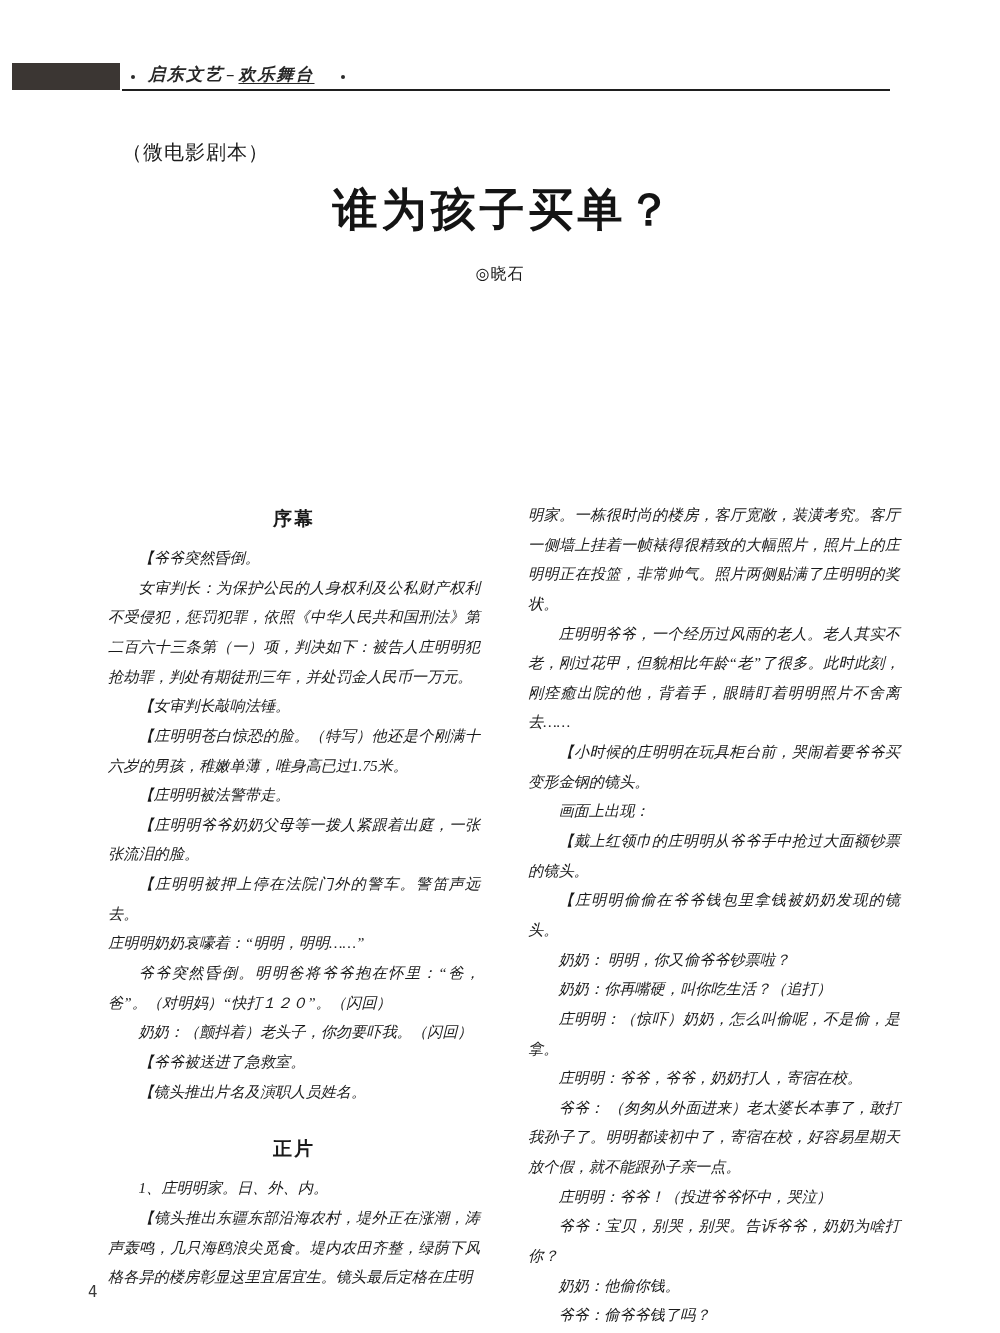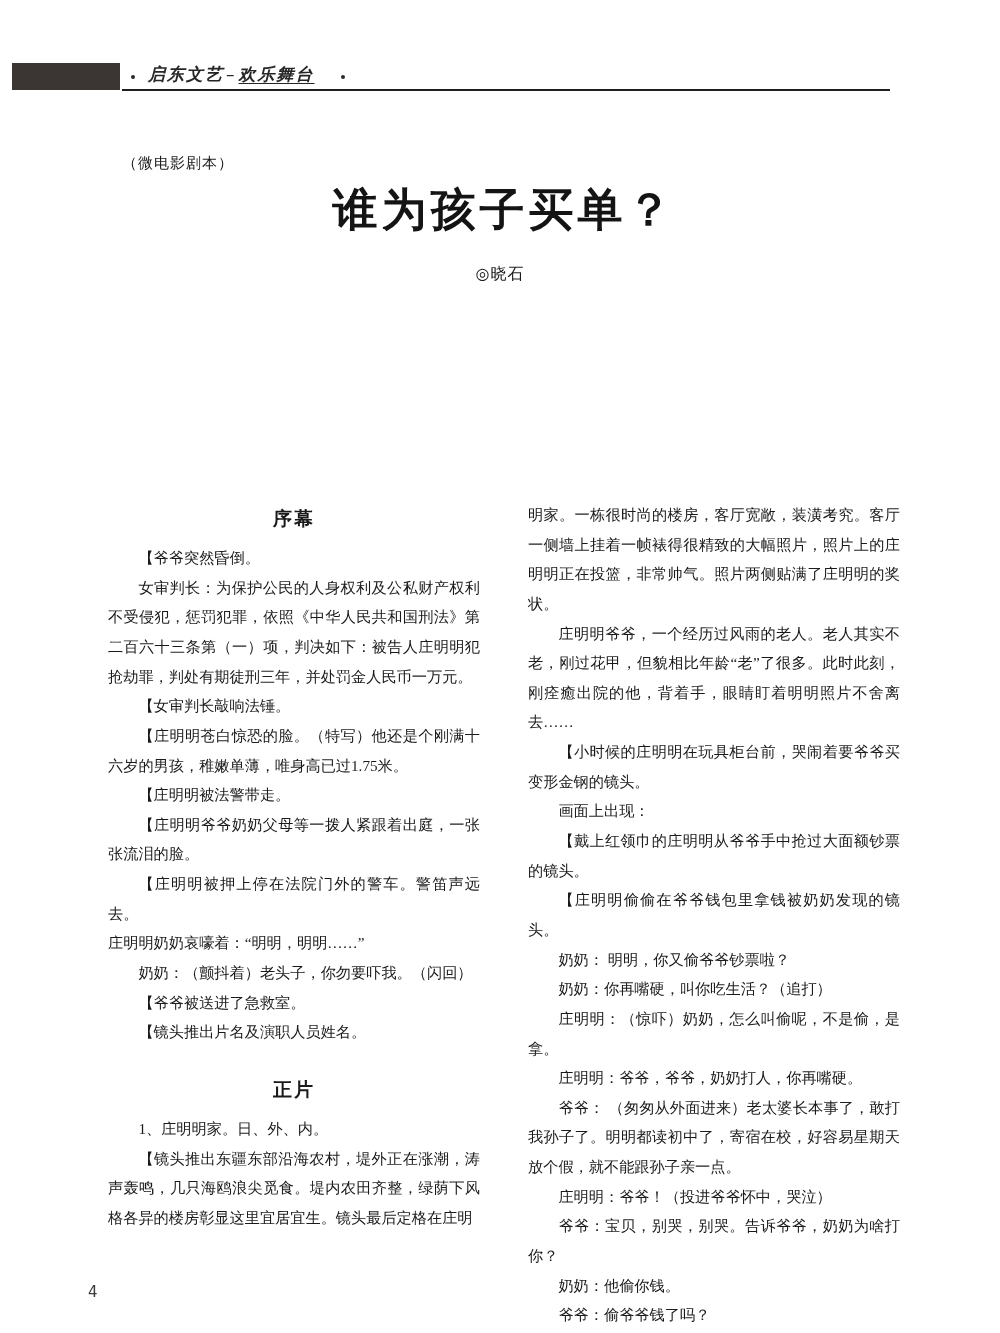--- a/index.html
+++ b/index.html
@@ -77,22 +77,22 @@
     top: 26px;
     width: 768px;
     height: 2px;
     background: #1f1f1f;
   }
 
   
   .kicker {
     position: absolute;
     left: 122px;
-    top: 154px;
-    font-size: 15px;
+    top: 139px;
+    font-size: 20px;
     letter-spacing: 1px;
     color: #1a1a1a;
   }
   .doc-title {
     position: absolute;
     left: 4px;
     top: 180px;
     width: 1000px;
     text-align: center;
     font-family: "DejaVu Sans", "Liberation Sans", sans-serif;
@@ -132,20 +132,21 @@
     font-size: 19px;
     font-weight: bold;
     letter-spacing: 2px;
     margin: 0 0 6px 0;
   }
   .sec-head.spaced { margin-top: 24px; }
 
   p {
     margin: 0;
     text-indent: 2em;
+    font-style: italic;
   }
   p.noindent { text-indent: 0; }
 
   
   .page-num {
     position: absolute;
     left: 88px;
     top: 1283px;
     font-family: "DejaVu Sans", "Liberation Sans", sans-serif;
     font-size: 15px;
@@ -172,40 +173,41 @@
 <div class="col col-left">
   <div class="sec-head">序幕</div>
   <p>【爷爷突然昏倒。</p>
   <p>女审判长：为保护公民的人身权利及公私财产权利不受侵犯，惩罚犯罪，依照《中华人民共和国刑法》第二百六十三条第（一）项，判决如下：被告人庄明明犯抢劫罪，判处有期徒刑三年，并处罚金人民币一万元。</p>
   <p>【女审判长敲响法锤。</p>
   <p>【庄明明苍白惊恐的脸。（特写）他还是个刚满十六岁的男孩，稚嫩单薄，唯身高已过1.75米。</p>
   <p>【庄明明被法警带走。</p>
   <p>【庄明明爷爷奶奶父母等一拨人紧跟着出庭，一张张流泪的脸。</p>
   <p>【庄明明被押上停在法院门外的警车。警笛声远去。</p>
   <p class="noindent">庄明明奶奶哀嚎着：“明明，明明……”</p>
+  <p>爷爷突然昏倒。明明爸将爷爷抱在怀里：“爸，爸”。（对明妈）“快打１２０”。（闪回）</p>
   <p>奶奶：（颤抖着）老头子，你勿要吓我。（闪回）</p>
   <p>【爷爷被送进了急救室。</p>
   <p>【镜头推出片名及演职人员姓名。</p>
 
   <div class="sec-head spaced">正片</div>
   <p>1、庄明明家。日、外、内。</p>
   <p>【镜头推出东疆东部沿海农村，堤外正在涨潮，涛声轰鸣，几只海鸥浪尖觅食。堤内农田齐整，绿荫下风格各异的楼房彰显这里宜居宜生。镜头最后定格在庄明</p>
 </div>
 
 <div class="col col-right">
   <p class="noindent">明家。一栋很时尚的楼房，客厅宽敞，装潢考究。客厅一侧墙上挂着一帧裱得很精致的大幅照片，照片上的庄明明正在投篮，非常帅气。照片两侧贴满了庄明明的奖状。</p>
   <p>庄明明爷爷，一个经历过风雨的老人。老人其实不老，刚过花甲，但貌相比年龄“老”了很多。此时此刻，刚痊癒出院的他，背着手，眼睛盯着明明照片不舍离去……</p>
   <p>【小时候的庄明明在玩具柜台前，哭闹着要爷爷买变形金钢的镜头。</p>
   <p>画面上出现：</p>
   <p>【戴上红领巾的庄明明从爷爷手中抢过大面额钞票的镜头。</p>
   <p>【庄明明偷偷在爷爷钱包里拿钱被奶奶发现的镜头。</p>
   <p>奶奶： 明明，你又偷爷爷钞票啦？</p>
   <p>奶奶：你再嘴硬，叫你吃生活？（追打）</p>
   <p>庄明明：（惊吓）奶奶，怎么叫偷呢，不是偷，是拿。</p>
-  <p>庄明明：爷爷，爷爷，奶奶打人，你再嘴硬。</p>
+  <p>庄明明：爷爷，爷爷，奶奶打人，寄宿在校。</p>
   <p>爷爷： （匆匆从外面进来）老太婆长本事了，敢打我孙子了。明明都读初中了，寄宿在校，好容易星期天放个假，就不能跟孙子亲一点。</p>
   <p>庄明明：爷爷！（投进爷爷怀中，哭泣）</p>
   <p>爷爷：宝贝，别哭，别哭。告诉爷爷，奶奶为啥打你？</p>
   <p>奶奶：他偷你钱。</p>
   <p>爷爷：偷爷爷钱了吗？</p>
   <p>庄明明：不是偷，爷爷，是拿。</p>
 
 </div>
 
 <div class="page-num">4</div>

